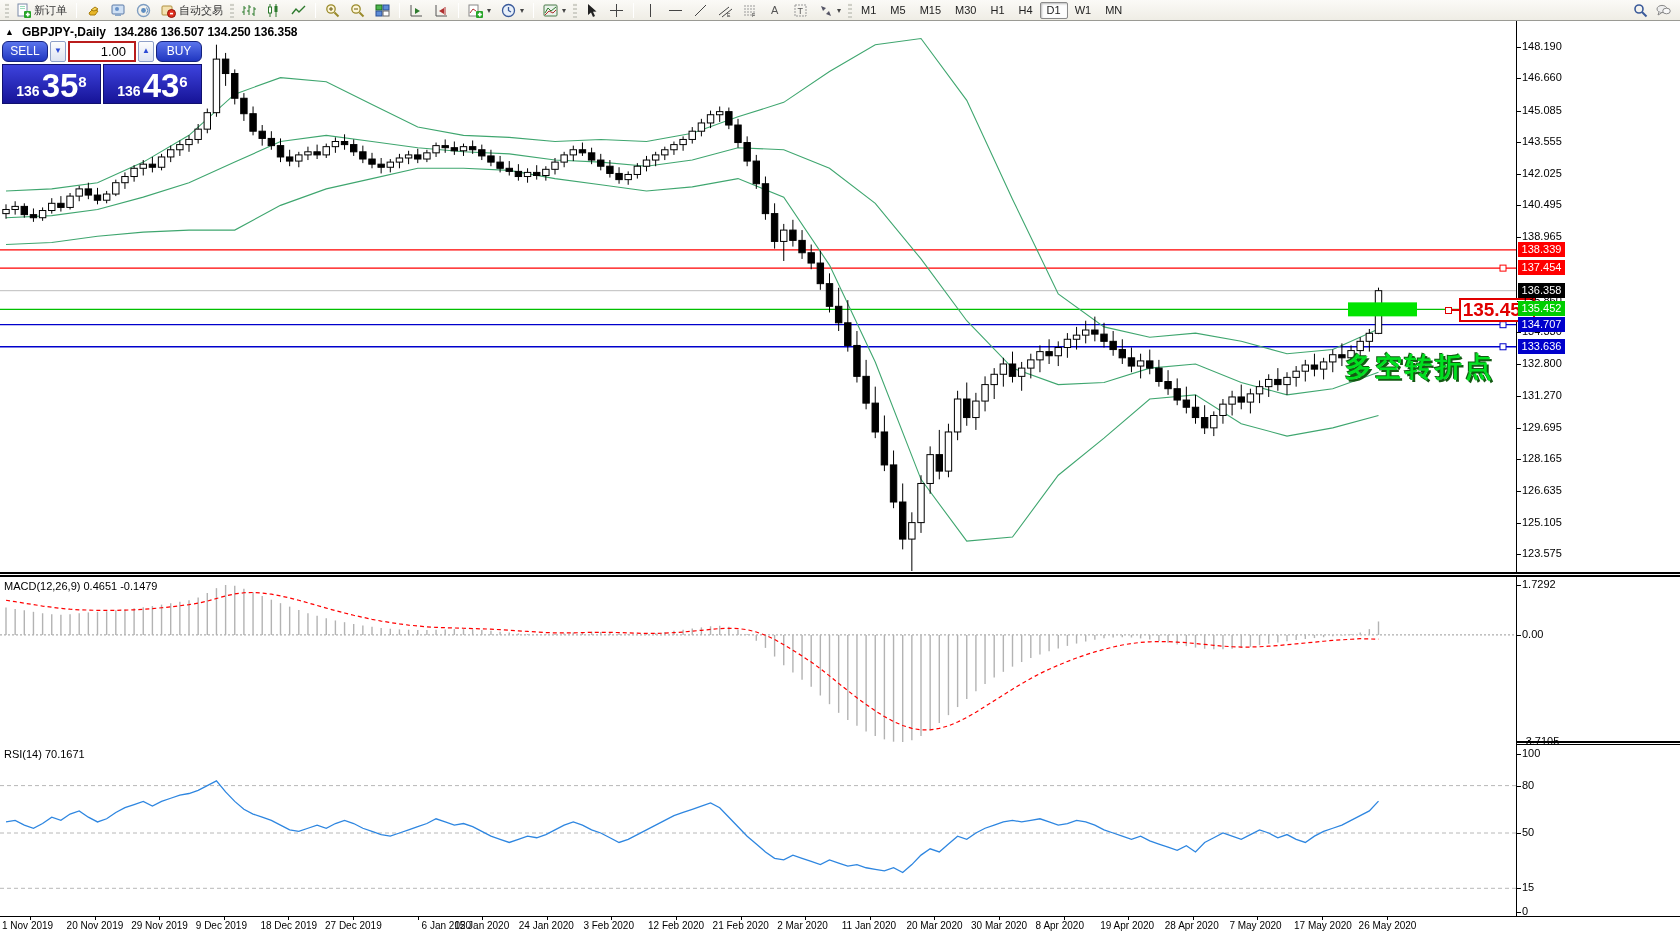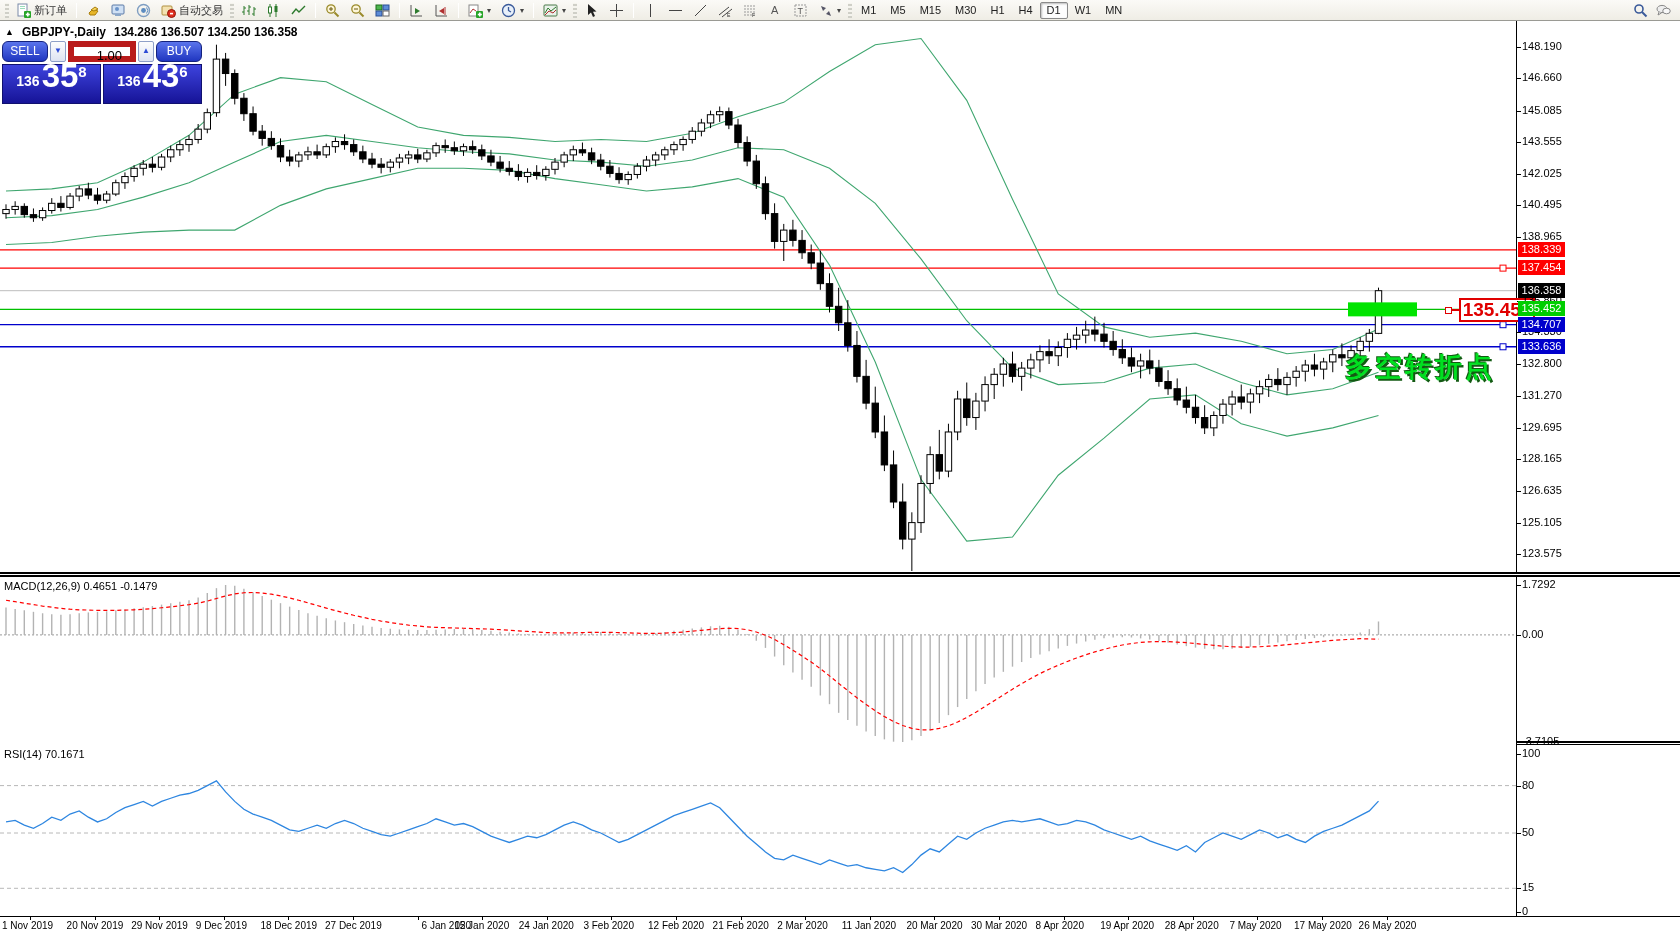--- a/index.html
+++ b/index.html
@@ -38,26 +38,26 @@
                  color:#000; display:flex; gap:8px; align-items:center; }
   .chart-title .tri { font-size:9px; }
 
   
   .trade-panel { position:absolute; left:2px; top:20px; width:200px; }
   .tp-row1 { display:flex; height:21px; gap:2px; }
   .tp-btn { flex:0 0 46px; background:linear-gradient(#5a74ec,#2036c0); color:#fff; font-size:12px;
             text-align:center; line-height:19px; border:1px solid #14227e; border-radius:6px; }
   .tp-spin { flex:0 0 16px; background:linear-gradient(#fdfdfd,#dde3f2); border:1px solid #8fa0c8;
              color:#2d4bd6; font-size:8px; text-align:center; line-height:17px; border-radius:2px; }
-  .tp-vol { flex:1; background:#fff; border:6px solid #b91c1c; font-size:13px; text-align:right;
+  .tp-vol { flex:1; background:#fff; border:2px solid #b91c1c; font-size:13px; text-align:right;
             padding-right:8px; line-height:18px; color:#000; }
   .tp-row2 { display:flex; margin-top:2px; gap:2px; }
   .tp-quote { flex:1; height:40px; background:linear-gradient(#3d43dd,#161397); color:#fff;
               border:1px solid #10106e; display:flex; align-items:flex-end; justify-content:center;
-              padding-bottom:12px; }
+              padding-bottom:2px; }
   .q-small { font-size:14px; font-weight:bold; margin-right:2px; line-height:20px; }
   .q-big { font-size:33px; font-weight:bold; line-height:30px; }
   .q-sup { font-size:15px; font-weight:bold; line-height:38px; vertical-align:top; }
 
   
   .lvl-label { position:absolute; left:1459px; top:277px; width:76px; height:24px; background:#fff;
                border:2px solid #e00000; color:#e00000; font-size:19px; font-weight:bold;
                text-align:center; line-height:20px; }
   .lvl-label::before { content:""; position:absolute; left:-12px; top:9px; width:12px; height:2px; background:#e00000; }
   .lvl-label::after { content:""; position:absolute; left:-16px; top:7px; width:5px; height:5px;

